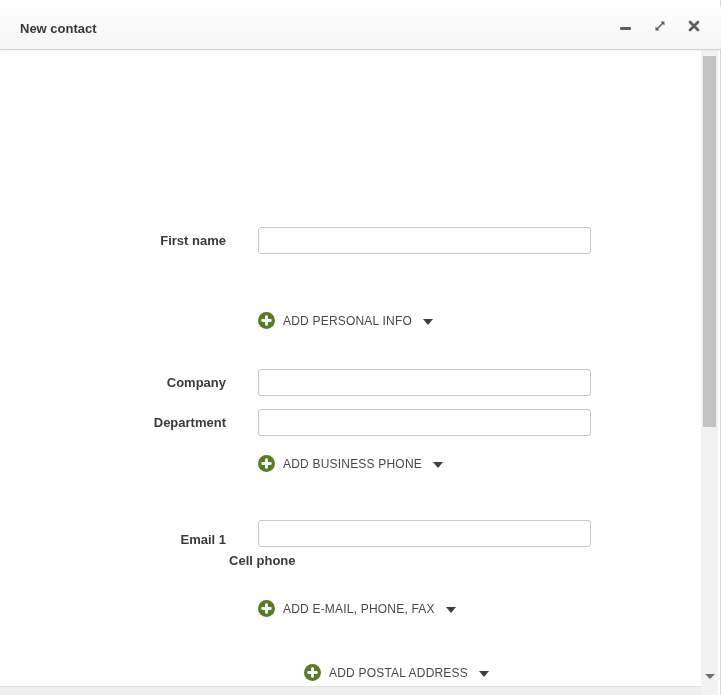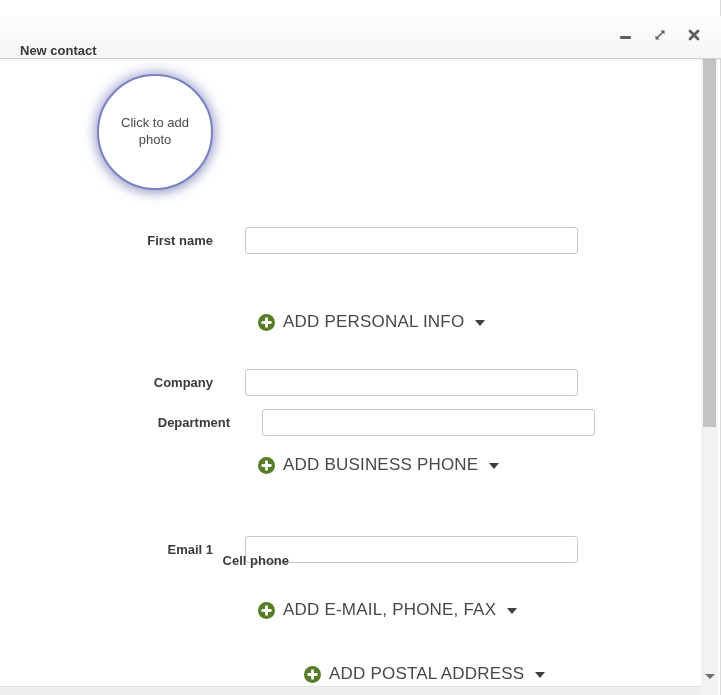--- a/index.html
+++ b/index.html
@@ -4,65 +4,66 @@
 <style>
   * { margin:0; padding:0; box-sizing:border-box; }
   html,body { width:721px; height:695px; }
   body { font-family:"Liberation Sans", sans-serif; background:#fff; overflow:hidden; }
 
   .window { position:relative; width:721px; height:695px; background:#fff; overflow:hidden; }
   .window-right-edge { position:absolute; top:0; right:0; bottom:0; width:1px; background:#d9d9d9; }
 
   
   .titlebar {
-    position:absolute; top:16px; left:0; right:0; height:43px;
+    position:absolute; top:7px; left:0; right:0; height:43px;
     background:linear-gradient(#fdfdfd,#f5f5f5);
     border-bottom:1px solid #d2d2d2;
     box-shadow:0 1px 2px rgba(0,0,0,.05);
-    display:flex; align-items:flex-end; z-index:5;
+    display:flex; align-items:center; z-index:5;
   }
   .titlebar-title { margin-left:20px; font-size:13px; font-weight:bold; color:#383838; }
   .titlebar-controls { position:absolute; right:16px; top:0; height:100%; display:flex; align-items:center; gap:12px; }
   .tb-btn { width:22px; height:22px; display:flex; align-items:center; justify-content:center; cursor:default; }
 
   
   .photo-circle {
     position:absolute; left:97px; top:74px; width:112px; height:112px;
     box-sizing:content-box; border:2px solid #7a80c0; border-radius:50%;
     background:#fff;
     box-shadow:0 0 12px 3px rgba(104,112,185,.5), 0 3px 8px rgba(110,110,140,.25);
     display:flex; align-items:center; justify-content:center; text-align:center;
   }
   .photo-circle span { width:86px; font-size:13px; line-height:1.3; color:#4a4a4a; }
 
   
   .field-row { position:absolute; left:0; display:flex; align-items:center; }
   .field-row label {
     width:213px; text-align:right; font-size:13px; font-weight:bold; color:#3a3a3a;
     flex:0 0 213px;
+    margin-left:13px;
   }
   .field-row input {
     margin-left:32px; width:333px; height:27px;
     border:1px solid #c8c8c8; border-radius:3px; background:#fff;
     font-size:13px; color:#333; padding:0 7px; outline:none;
   }
   .row-first-name  { top:227px; }
   .row-last-name   { top:263px; }
   .row-company     { top:369px; }
-  .row-department  { top:409px;padding-left:17px; }
-  .row-email1      { top:536px; }
+  .row-department  { top:409px; }
+  .row-email1      { top:520px;align-items:flex-end; }
   .row-cell-phone  { top:553px;flex-direction:column; }
 
   
   .add-row { position:absolute; left:258px; display:flex; align-items:center; gap:8px; cursor:pointer; }
   .add-row-personal { top:312px; }
   .add-row-business { top:455px; }
   .add-row-email    { top:600px; }
   .add-row-postal   { top:664px;margin-left:46px; }
-  .add-label { font-size:17px; color:#484848; letter-spacing:.2px; white-space:nowrap; }
+  .add-label { font-size:12px; color:#484848; letter-spacing:.2px; white-space:nowrap; }
   .caret-down {
     width:0; height:0; margin-left:3px; margin-top:2px;
     border-left:5px solid transparent; border-right:5px solid transparent;
     border-top:6px solid #3f3f3f;
   }
   .plus-icon { width:17px; height:17px; flex:0 0 17px; }
 
   
   .scrollbar { position:absolute; top:39px; right:3px; width:17px; bottom:0; background:#f2f2f2; z-index:4; }
   .scroll-btn { position:absolute; left:0; width:17px; height:17px; display:flex; align-items:center; justify-content:center; }
@@ -105,23 +106,20 @@
       <div class="tb-btn">
         <span>
           <svg width="14" height="14" viewBox="0 0 14 14">
             <path d="M3 3 L11 11 M11 3 L3 11" stroke="#5e5e5e" stroke-width="2.8" stroke-linecap="round"></path>
           </svg>
         </span>
       </div>
     </div>
   </div>
 
-  <div class="photo-circle">
-    <span>Click to add photo</span>
-  </div>
 
   <div class="field-row row-first-name">
     <label>First name</label>
     <input type="text" value="" style="">
   </div>
   <div class="add-row add-row-personal">
     <span class="plus-icon">
       <svg width="17" height="17" viewBox="0 0 17 17">
         <circle cx="8.5" cy="8.5" r="8.5" fill="#567c26"></circle>
         <path d="M8.5 4.6 V12.4 M4.6 8.5 H12.4" stroke="#fff" stroke-width="2.8" stroke-linecap="round"></path>

